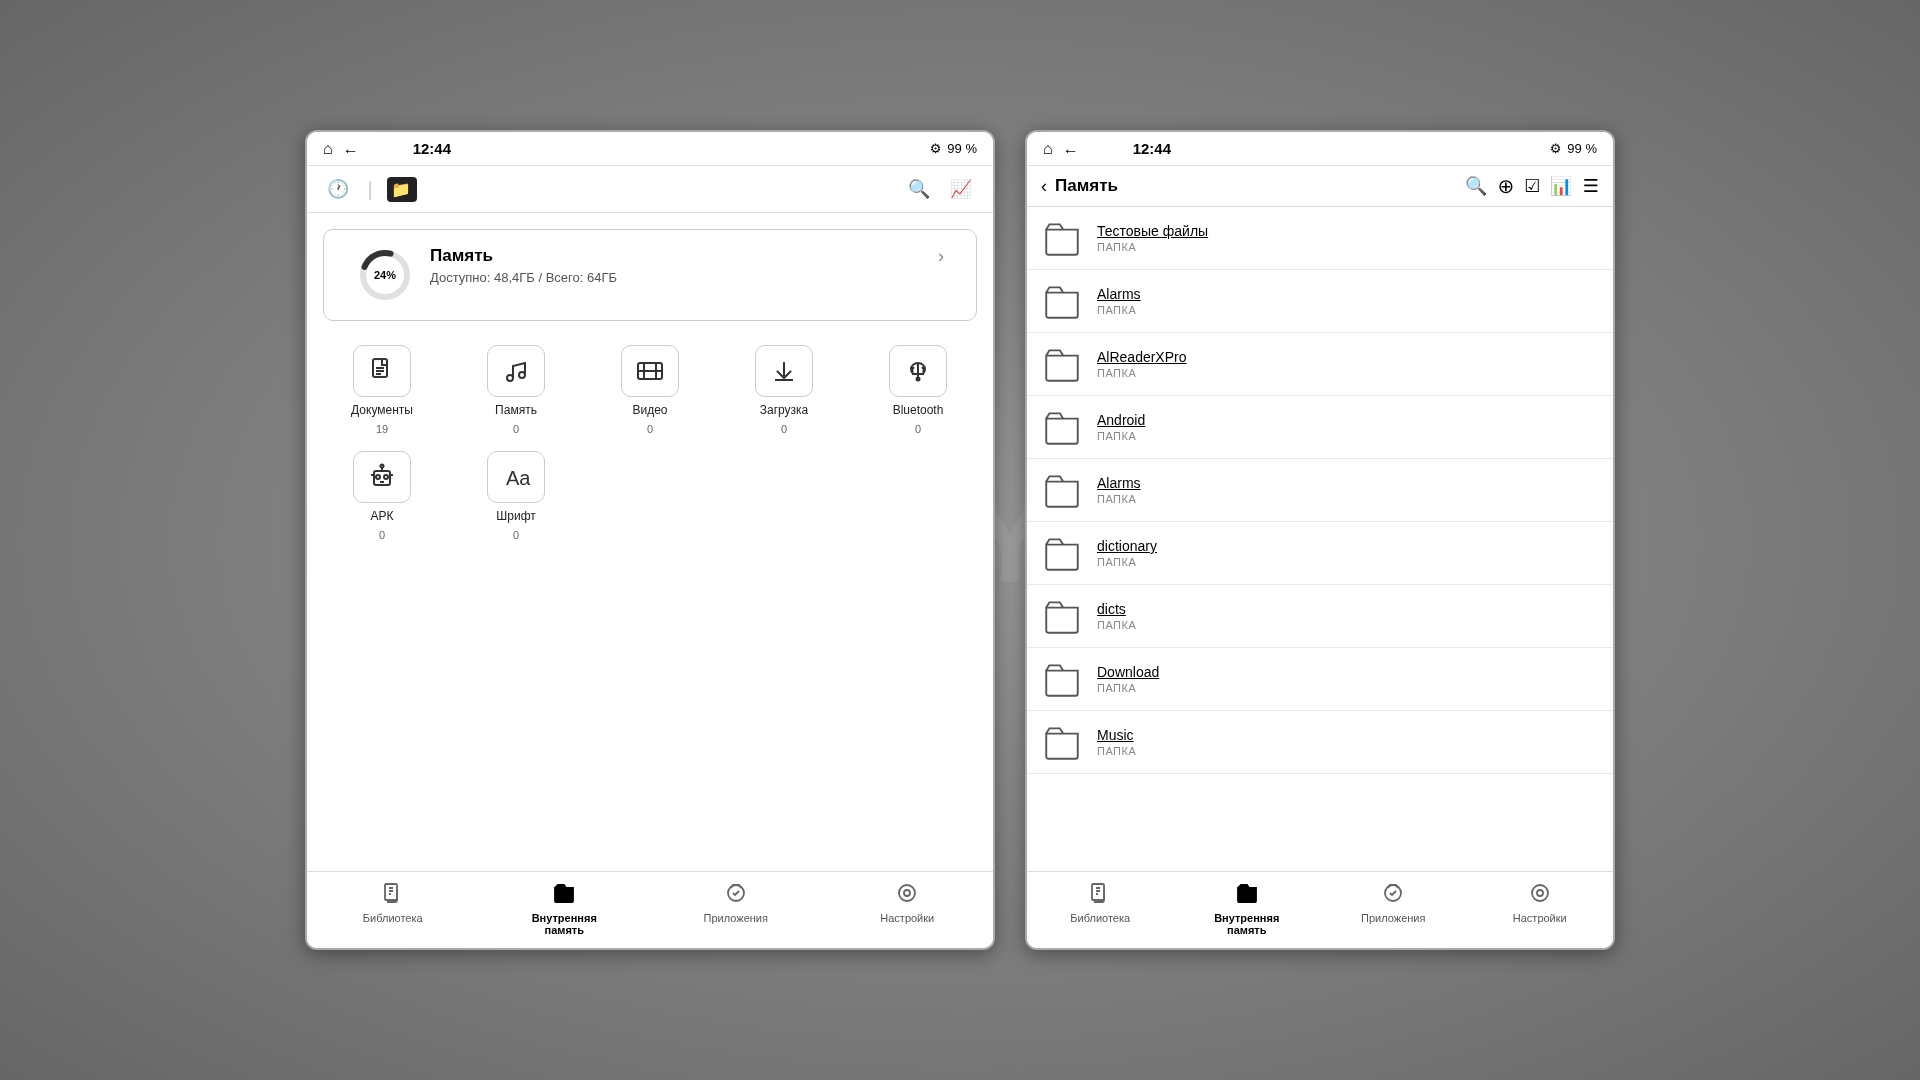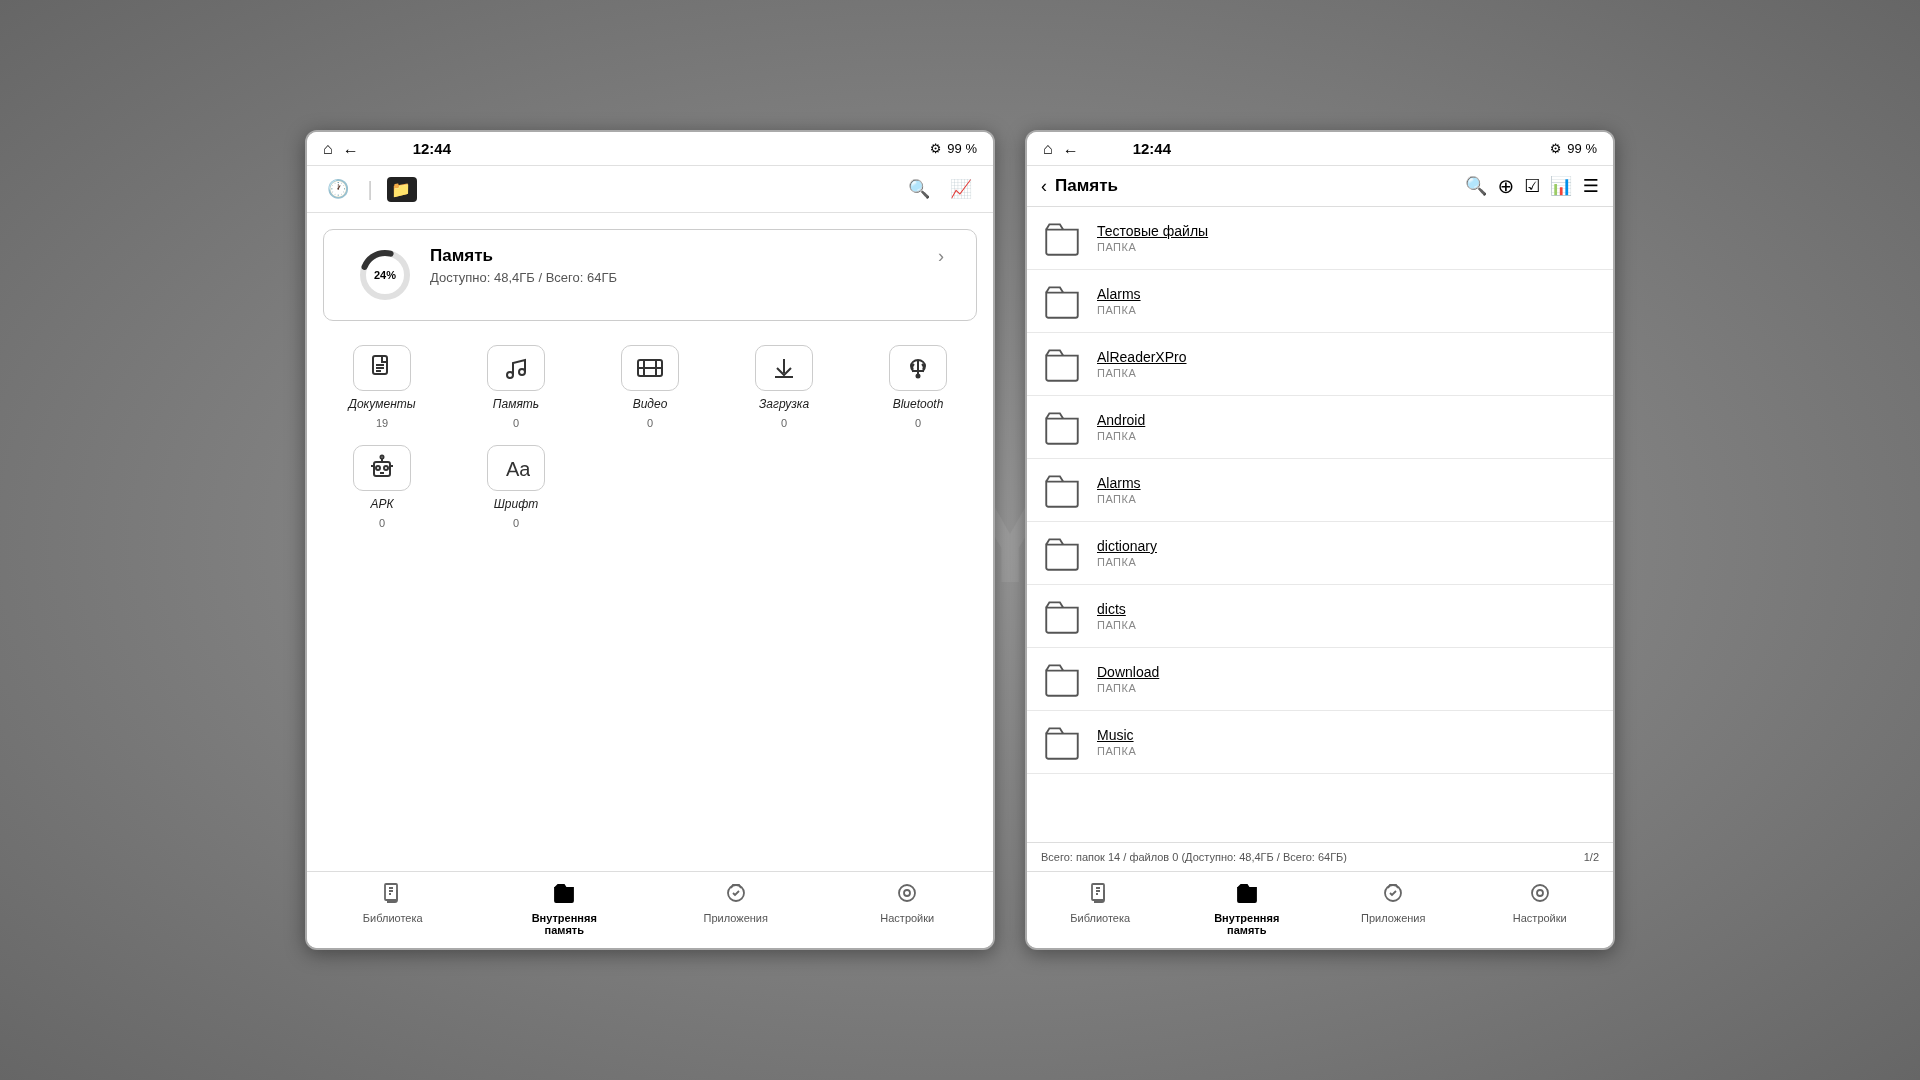--- a/index.html
+++ b/index.html
@@ -154,29 +154,29 @@
     }
     .file-item {
       display: flex;
       flex-direction: column;
       align-items: center;
       gap: 6px;
       cursor: pointer;
     }
     .file-icon-box {
       width: 58px;
-      height: 46px;
+      height: 52px;
       border: 1.5px solid #ccc;
       border-radius: 10px;
       display: flex;
       align-items: center;
       justify-content: center;
       font-size: 24px;
     }
-    .file-label { font-size: 12px; text-align: center; color: #222; font-style: italic; }
+    .file-label { font-size: 12px; text-align: center; color: #222; }
     .file-count { font-size: 11px; text-align: center; color: #666; }
 
     
     .bottom-tabs {
       display: flex;
       border-top: 1px solid #ddd;
       background: #fff;
       padding: 6px 0 8px;
     }
     .tab-item {
@@ -535,24 +535,20 @@
     <path d="M5 12h30v22a2 2 0 01-2 2H7a2 2 0 01-2-2V12z" stroke="#555" stroke-width="1.8" fill="none"></path>
     <path d="M5 12l3-5h10l3 5" stroke="#555" stroke-width="1.8" fill="none"></path>
   </svg>
           <div class="file-list-info">
             <div class="file-list-name">Music</div>
             <div class="file-list-type">ПАПКА</div>
           </div>
         </div>
       </div>
 
-    <div class="file-status">
-      <span>Всего: папок 14 / файлов 0 (Доступно: 48,4ГБ / Всего: 64ГБ)</span>
-      <span>1/2</span>
-    </div>
 
     <div class="bottom-tabs" id="right-bottom-tabs">
     <div class="tab-item">
           <div class="tab-icon"><svg width="22" height="22" viewBox="0 0 22 22" fill="none" stroke="#666" stroke-width="1.8">
               <rect x="3" y="2" width="12" height="16" rx="1"></rect>
               <path d="M7 6h4M7 9h4M7 12h2"></path>
               <path d="M15 8v10a2 2 0 01-2 2H5"></path>
             </svg></div>
           <div class="tab-label" style="white-space: pre-line;">Библиотека</div>
         </div>

